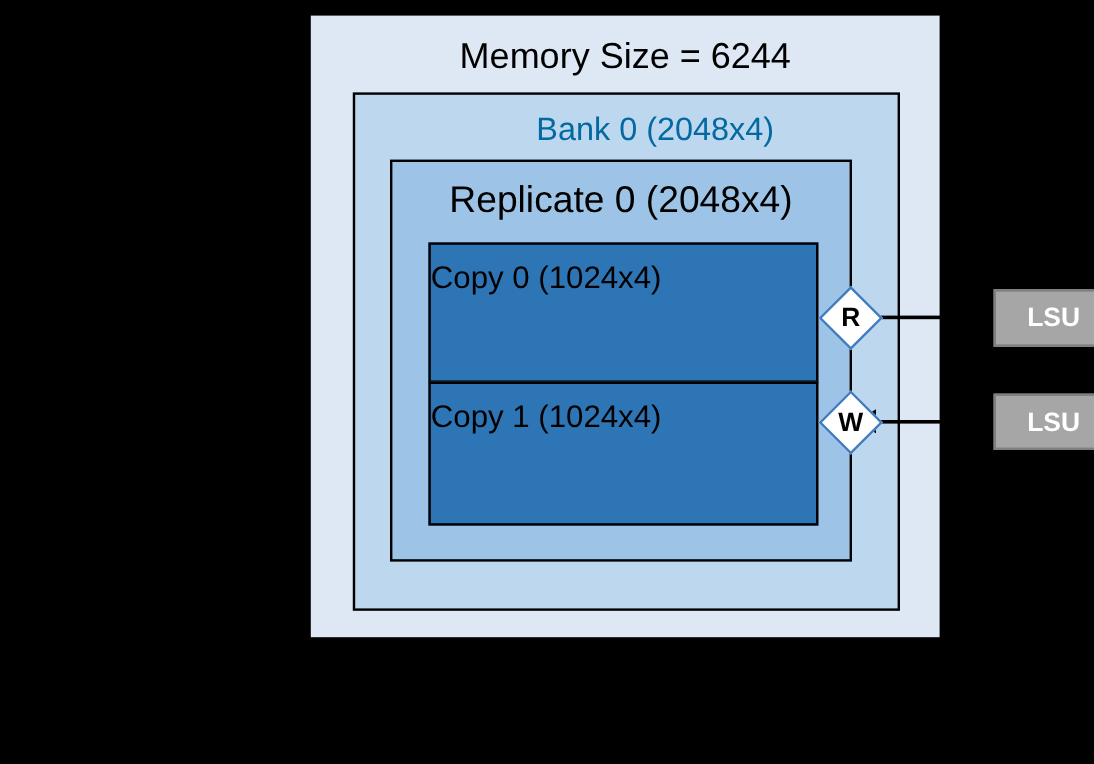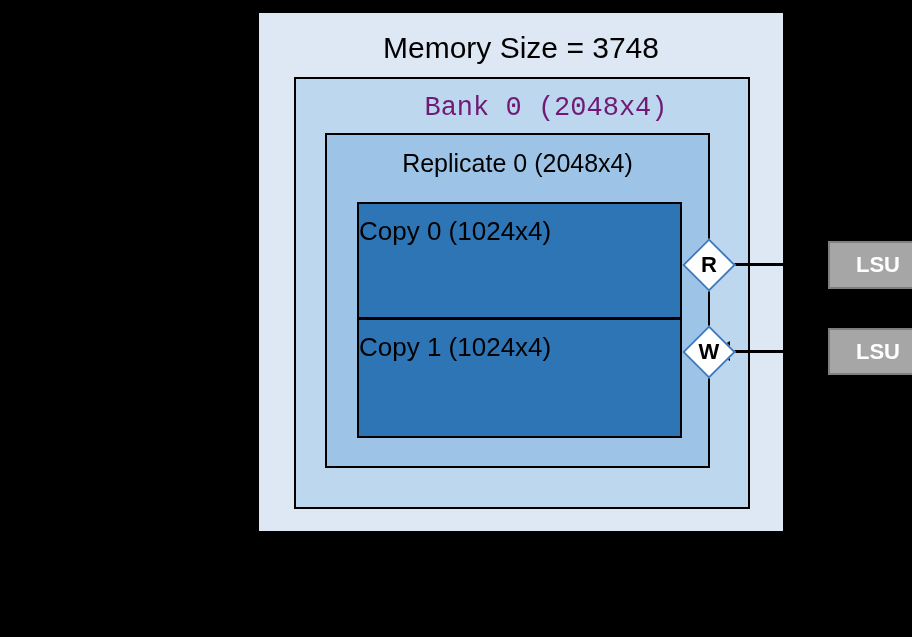--- a/index.html
+++ b/index.html
@@ -51,43 +51,42 @@
     border: 2px solid #000000;
     box-sizing: border-box;
   }
   .bank-title {
     position: absolute;
     left: 0;
     top: 14px;
     width: 500px;
     text-align: center;
     font-size: 27px;
-    color: #701a75;
-    white-space: nowrap;
-    font-family: Liberation Mono, monospace;
+    color: #0369a1;
+    white-space: nowrap;
   }
 
   
   .replicate-box {
     position: absolute;
     left: 325px;
     top: 133px;
     width: 385px;
     height: 335px;
     background: #9dc3e6;
     border: 2px solid #000000;
     box-sizing: border-box;
   }
   .replicate-title {
     position: absolute;
     left: 0;
     top: 14px;
     width: 381px;
     text-align: center;
-    font-size: 25px;
+    font-size: 31px;
     color: #000000;
     white-space: nowrap;
   }
 
   
   .copy-box {
     position: absolute;
     left: 357px;
     width: 325px;
     background: #2e75b6;
@@ -170,21 +169,21 @@
   }
   .lsu-r { top: 241px; height: 48px; }
   .lsu-w { top: 328px; height: 47px; }
 </style>
 </head>
 <body>
 
 <div id="stage">
 
   <div class="memory-panel">
-    <div class="memory-title">Memory Size = 3748</div>
+    <div class="memory-title">Memory Size = 6244</div>
   </div>
 
   <div class="bank-box">
     <div class="bank-title">Bank 0 (2048x4)</div>
   </div>
 
   <div class="replicate-box">
     <div class="replicate-title">Replicate 0 (2048x4)</div>
   </div>
 

